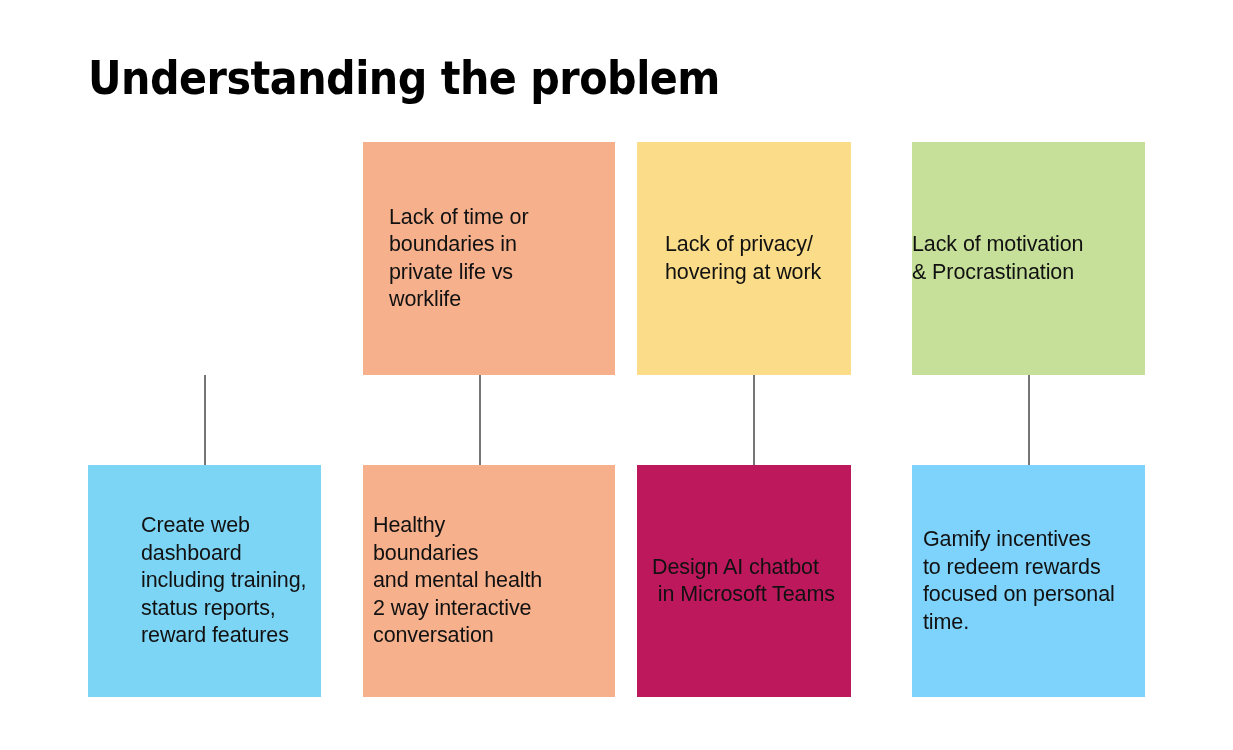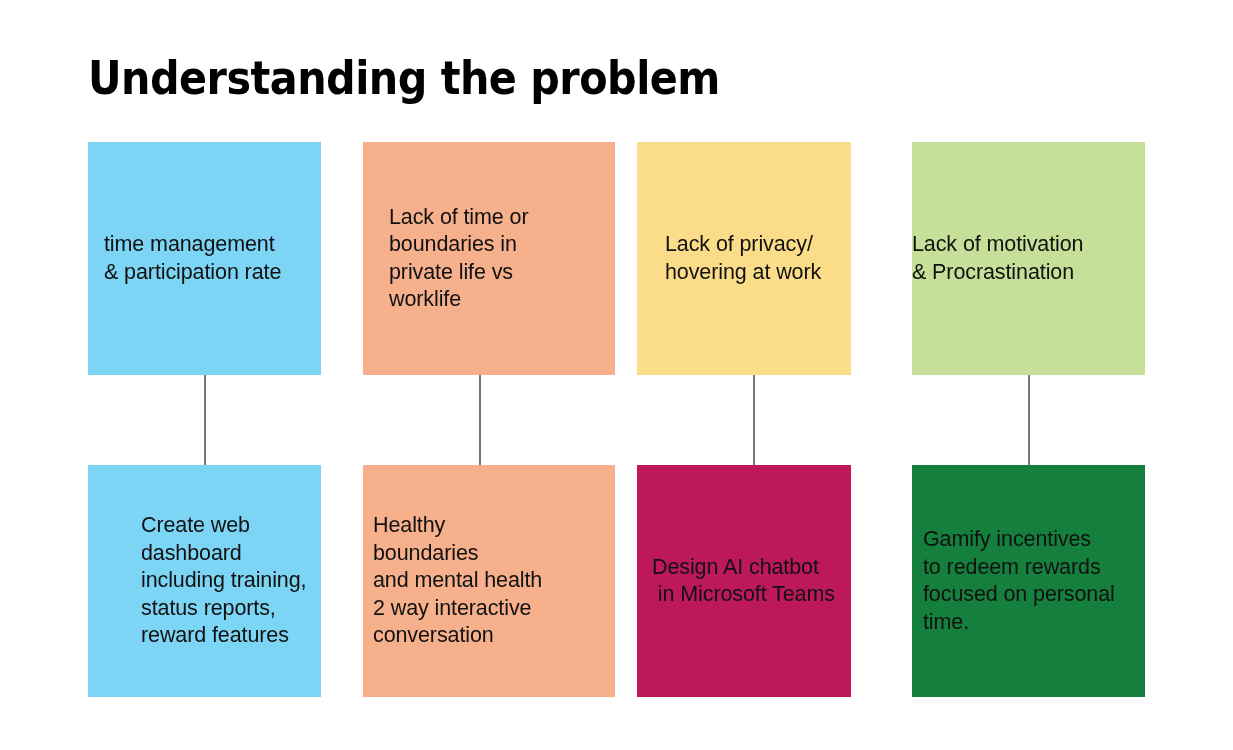--- a/index.html
+++ b/index.html
@@ -101,24 +101,20 @@
 </style>
 </head>
 <body style="background: rgb(255, 255, 255);">
 
 <div class="slide">
 
   <div class="slide-title">Understanding the problem</div>
 
   <div class="board">
 
-    <div class="card row-top col-1" style="background: rgb(125, 213, 245);">
-      <p class="card-text">time management
-&amp; participation rate</p>
-    </div>
 
     <div class="card row-top col-2" style="background: rgb(246, 176, 140);">
       <p class="card-text">Lack of time or
 boundaries in
 private life vs
 worklife</p>
     </div>
 
     <div class="card row-top col-3" style="background: rgb(251, 220, 136);">
       <p class="card-text">Lack of privacy/
@@ -149,21 +145,21 @@
 and mental health
 2 way interactive
 conversation</p>
     </div>
 
     <div class="card row-bottom col-3" style="background: #be185d;">
       <p class="card-text">Design AI chatbot
  in Microsoft Teams</p>
     </div>
 
-    <div class="card row-bottom col-4" style="background: #15803d;">
+    <div class="card row-bottom col-4" style="background: #7dd3fc;">
       <p class="card-text">Gamify incentives
 to redeem rewards
 focused on personal
 time.</p>
     </div>
 
   </div>
 </div>
 
 </body></html>

